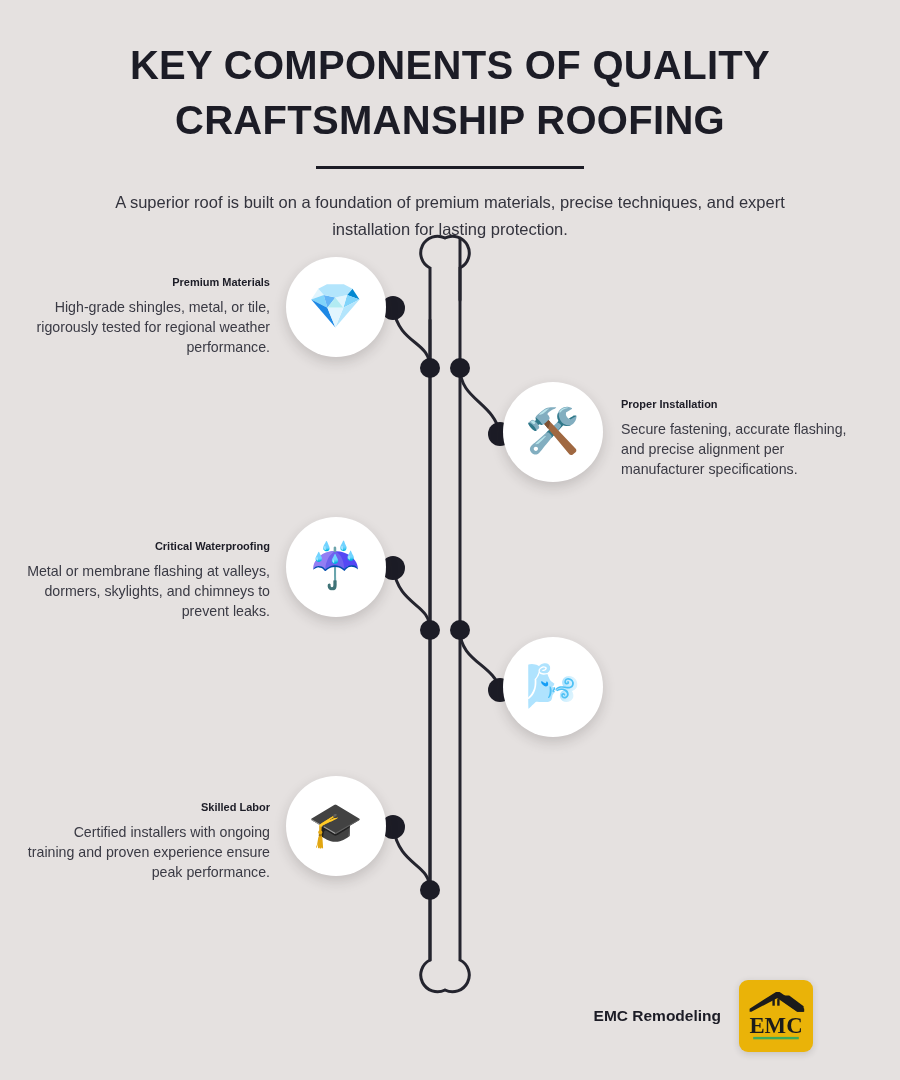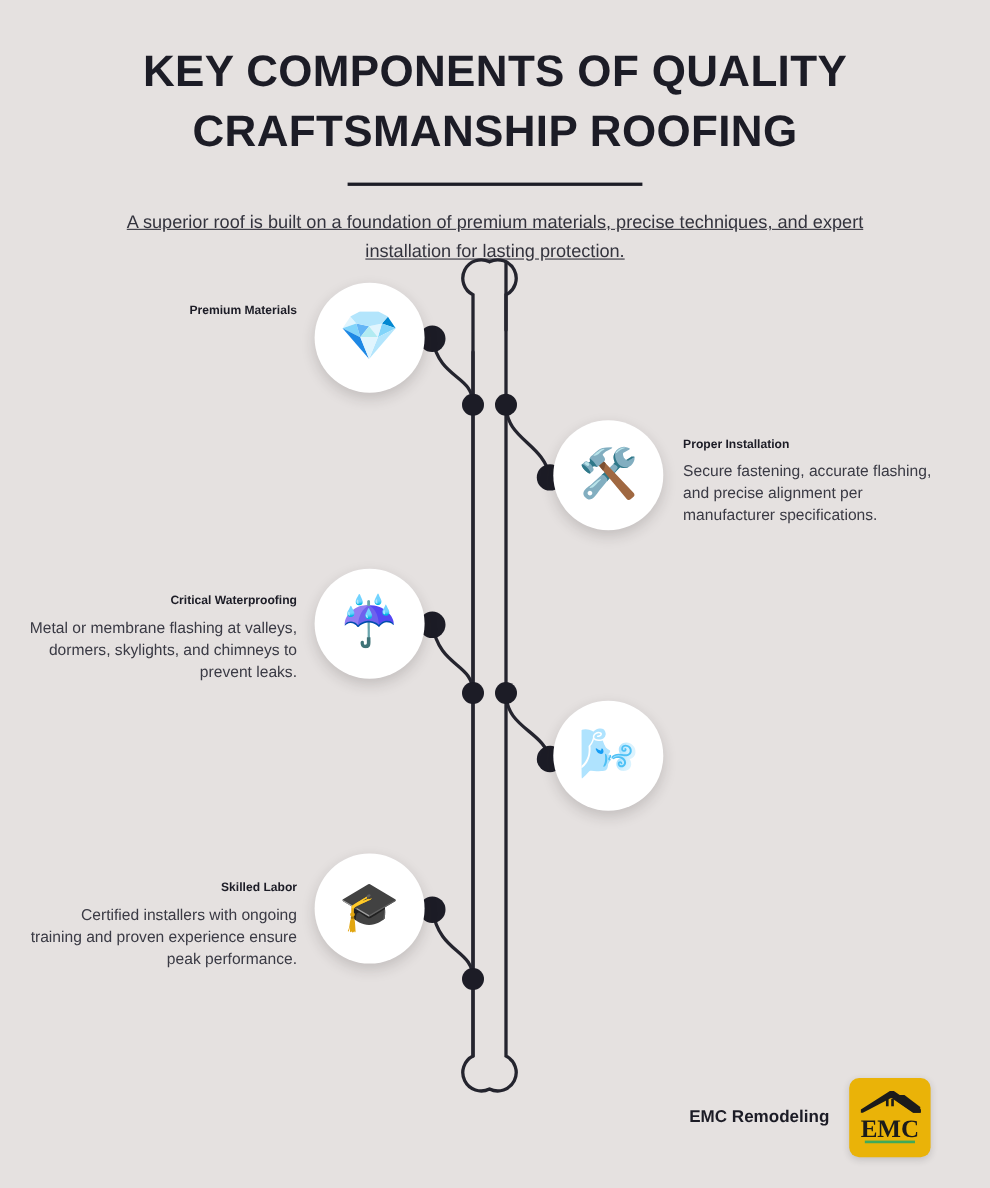--- a/index.html
+++ b/index.html
@@ -49,21 +49,20 @@
     background: #1c1c26;
     margin: 18px auto 0 auto;
   }
 
   .subtitle {
     margin-top: 20px;
     font-size: 16.5px;
     line-height: 1.62;
     color: #33333d;
     padding: 0 78px;
-    text-decoration: underline;
   }
 
   
   .connector {
     position: absolute;
     top: 0;
     left: 0;
     width: 900px;
     height: 1080px;
     pointer-events: none;
@@ -116,21 +115,21 @@
 
   
   .footer {
     position: absolute;
     left: 470;
     top: 980px;
     width: 900px;
     display: flex;
     align-items: center;
     justify-content: flex-end;
-    padding-right: 54px;
+    padding-right: 87px;
     gap: 18px;
     z-index: 4;
   }
 
   .footer-text { text-align: right; }
 
   .brand-name {
     font-size: 15.5px;
     font-weight: bold;
     color: #1c1c26;
@@ -226,20 +225,21 @@
   <div class="icon-circle" style="left:503px; top:637px;">
     <span class="icon-glyph">🌬️</span>
   </div>
 
   <div class="icon-circle" style="left:286px; top:776px;">
     <span class="icon-glyph">🎓</span>
   </div>
 
   <div class="block left" style="left:25px; top:276px;">
     <div class="block-title">Premium Materials</div>
+    <div class="block-desc">High-grade shingles, metal, or tile, rigorously tested for regional weather performance.</div>
   </div>
 
   <div class="block right" style="left:621px; top:398px;">
     <div class="block-title">Proper Installation</div>
     <div class="block-desc">Secure fastening, accurate flashing, and precise alignment per manufacturer specifications.</div>
   </div>
 
   <div class="block left" style="left:25px; top:540px;">
     <div class="block-title">Critical Waterproofing</div>
     <div class="block-desc">Metal or membrane flashing at valleys, dormers, skylights, and chimneys to prevent leaks.</div>

